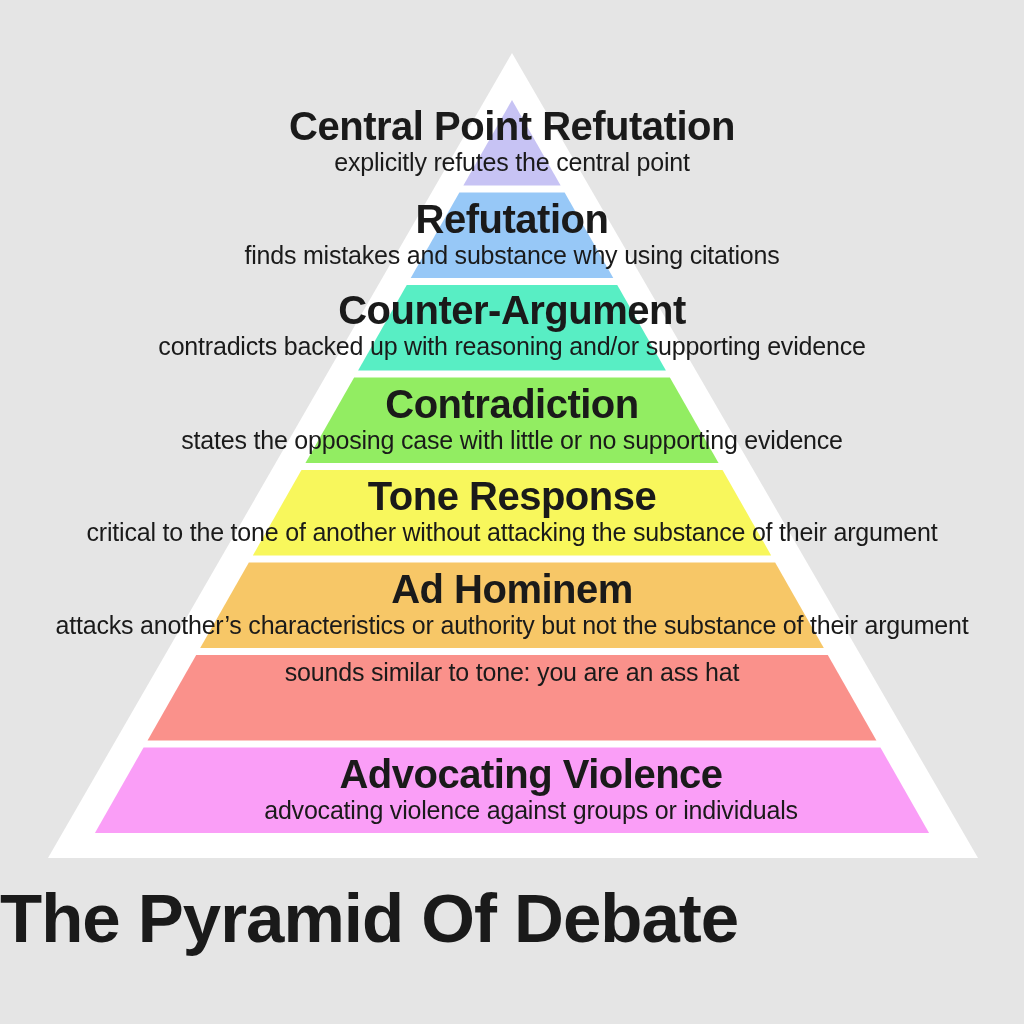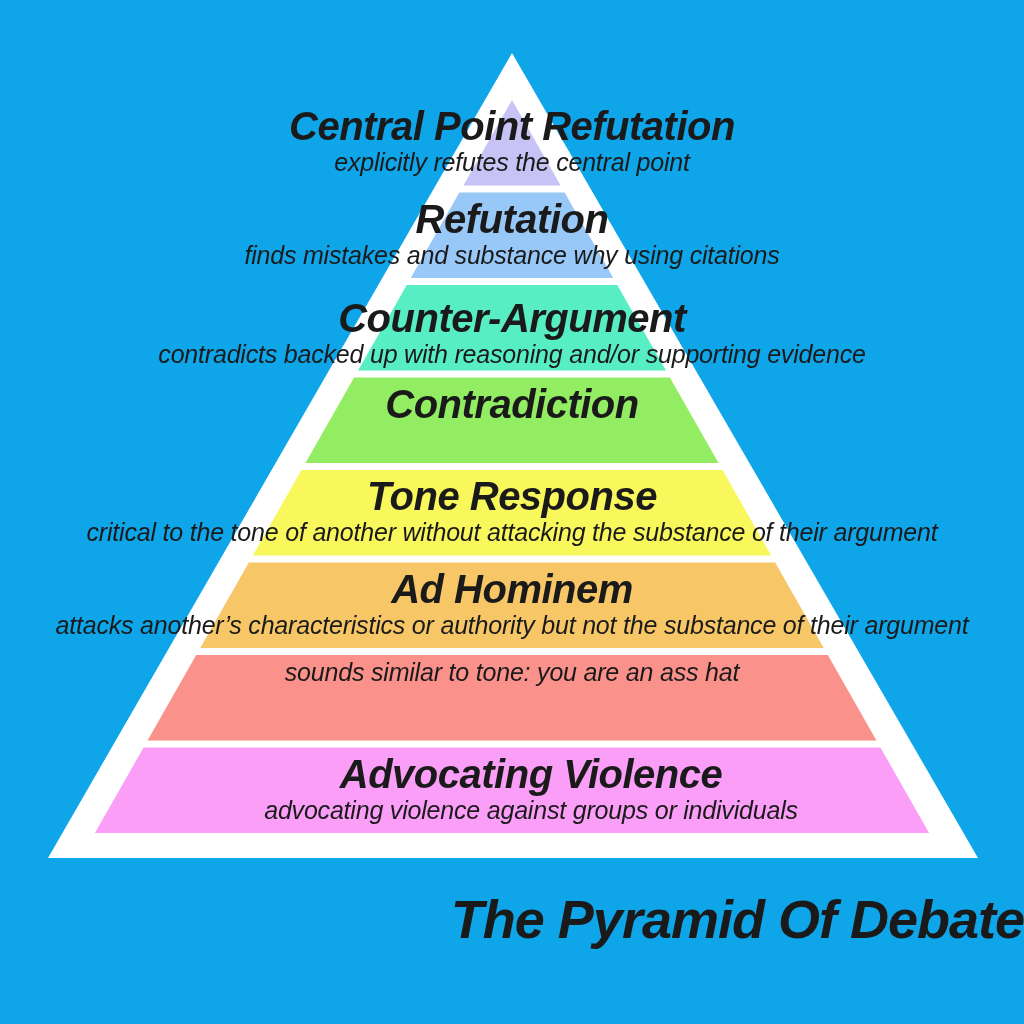--- a/index.html
+++ b/index.html
@@ -41,32 +41,32 @@
     font-weight: 500;
     letter-spacing: -0.2px;
     color: #1a1a1a;
   }
   .poster-title {
     position: absolute;
     left: 0;
     top: 878px;
     width: 1024px;
     margin: 0;
-    text-align: right;
-    font-size: 54px;
+    text-align: left;
+    font-size: 69px;
     line-height: 82px;
     font-weight: 700;
     letter-spacing: -1px;
     color: #1a1a1a;
   }
 </style>
 </head>
 <body>
 
-<div class="canvas" style="background: #0ea5e9; font-style: italic;">
+<div class="canvas" style="background: #e5e5e5;">
 
   <svg class="pyramid-svg" width="1024" height="1024" viewBox="0 0 1024 1024">
     <polygon id="outer-triangle" points="512,53 48,858 978,858" fill="#ffffff"></polygon>
     <g id="band-shapes">
         <polygon points="512,100 512,100 560.6495,185.5 463.3505,185.5" fill="#c7c3f4"></polygon>
         <polygon points="459.3675,192.5 564.6324999999999,192.5 613.282,278 410.718,278" fill="#97c8f7"></polygon>
         <polygon points="406.735,285 617.265,285 665.9145,370.5 358.0855,370.5" fill="#58eec4"></polygon>
         <polygon points="354.1025,377.5 669.8975,377.5 718.547,463 305.45300000000003,463" fill="#92ed62"></polygon>
         <polygon points="301.47,470 722.53,470 771.1795,555.5 252.82050000000004,555.5" fill="#f8f75c"></polygon>
         <polygon points="248.83750000000003,562.5 775.1624999999999,562.5 823.8119999999999,648 200.18800000000005,648" fill="#f7c767"></polygon>
@@ -76,26 +76,27 @@
   </svg>
 
   <div class="band-row" style="top: 104px;">
     <h2 class="band-label">Central Point Refutation</h2>
     <p class="band-desc">explicitly refutes the central point</p>
   </div>
   <div class="band-row" style="top: 196.5px;">
     <h2 class="band-label">Refutation</h2>
     <p class="band-desc">finds mistakes and substance why using citations</p>
   </div>
-  <div class="band-row" style="top: 296px;">
+  <div class="band-row" style="top: 288px;">
     <h2 class="band-label">Counter-Argument</h2>
     <p class="band-desc">contradicts backed up with reasoning and/or supporting evidence</p>
   </div>
   <div class="band-row" style="top: 381.5px;">
     <h2 class="band-label">Contradiction</h2>
+    <p class="band-desc">states the opposing case with little or no supporting evidence</p>
   </div>
   <div class="band-row" style="top: 566.5px;">
     <h2 class="band-label">Ad Hominem</h2>
     <p class="band-desc">attacks another’s characteristics or authority but not the substance of their argument</p>
   </div>
   <div class="band-row" style="top: 474px;">
     <h2 class="band-label">Tone Response</h2>
     <p class="band-desc">critical to the tone of another without attacking the substance of their argument</p>
   </div>
   <div class="band-row" style="top: 659px;">

